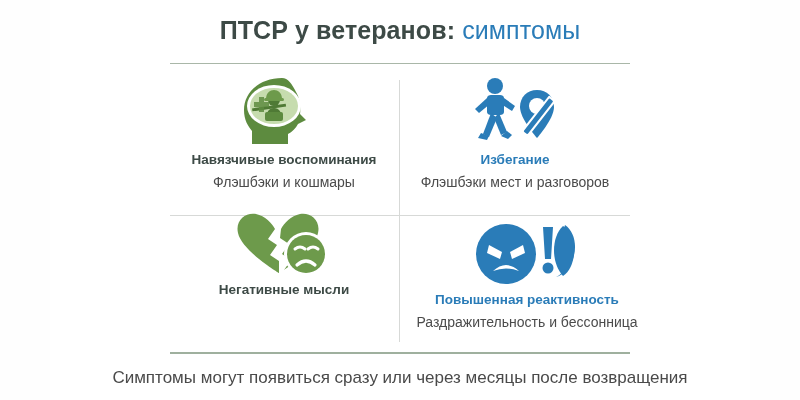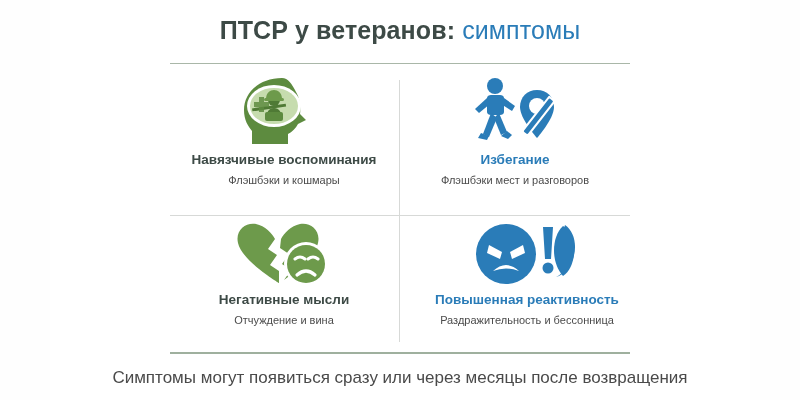--- a/index.html
+++ b/index.html
@@ -106,41 +106,41 @@
     position: absolute;
     width: 228px;
     height: 140px;
     box-sizing: border-box;
     display: flex;
     flex-direction: column;
     align-items: center;
   }
   .cell-0 { left: 0;     top: 0;   }
   .cell-1 { left: 231px; top: 0;   }
-  .cell-2 { left: 0;     top: 146px; text-align: right; }
+  .cell-2 { left: 0;     top: 136px; text-align: right; }
   .cell-3 { left: 231px; top: 146px; padding-left: 24px; }
 
   .icon-wrap {
     height: 78px;
     display: flex;
     align-items: center;
     justify-content: center;
   }
   .cell-2 .icon-wrap,
   .cell-3 .icon-wrap { height: 72px; }
 
   .cell-heading {
     font-size: 13.5px;
     font-weight: bold;
     line-height: 1.2;
     margin-top: 2px;
     white-space: nowrap;
   }
   .cell-sub {
-    font-size: 11px;
+    font-size: 14px;
     color: #4b4b4b;
     line-height: 1.2;
     margin-top: 6px;
     white-space: nowrap;
   }
   .heading-green { color: #3d4a46; }
   .heading-blue  { color: #2a7cb8; }
 
   
   .footer {
@@ -245,21 +245,20 @@
             <circle cx="72" cy="43" r="22" fill="#ffffff"></circle>
             <circle cx="72" cy="43" r="19" fill="#6d9a4b"></circle>
 
             <path d="M61 38 q5 -4 10 0" stroke="#ffffff" stroke-width="3" fill="none" stroke-linecap="round"></path>
             <path d="M74 38 q5 -4 10 0" stroke="#ffffff" stroke-width="3" fill="none" stroke-linecap="round"></path>
 
             <path d="M63 54 q9 -8 18 0" stroke="#ffffff" stroke-width="3.2" fill="none" stroke-linecap="round"></path>
           </svg>
         </div>
         <div class="cell-heading heading-green">Негативные мысли</div>
-        <div class="cell-sub">Отчуждение и вина</div>
       </div>
 
       <div class="cell cell-3">
         <div class="icon-wrap">
           <svg width="108" height="66" viewBox="0 0 108 66" aria-hidden="true">
 
             <circle cx="33" cy="33" r="30" fill="#2a7cb8"></circle>
 
             <path d="M16 24 L29 31 L27 38 L14 32 Z" fill="#ffffff"></path>
             <path d="M50 24 L37 31 L39 38 L52 32 Z" fill="#ffffff"></path>

